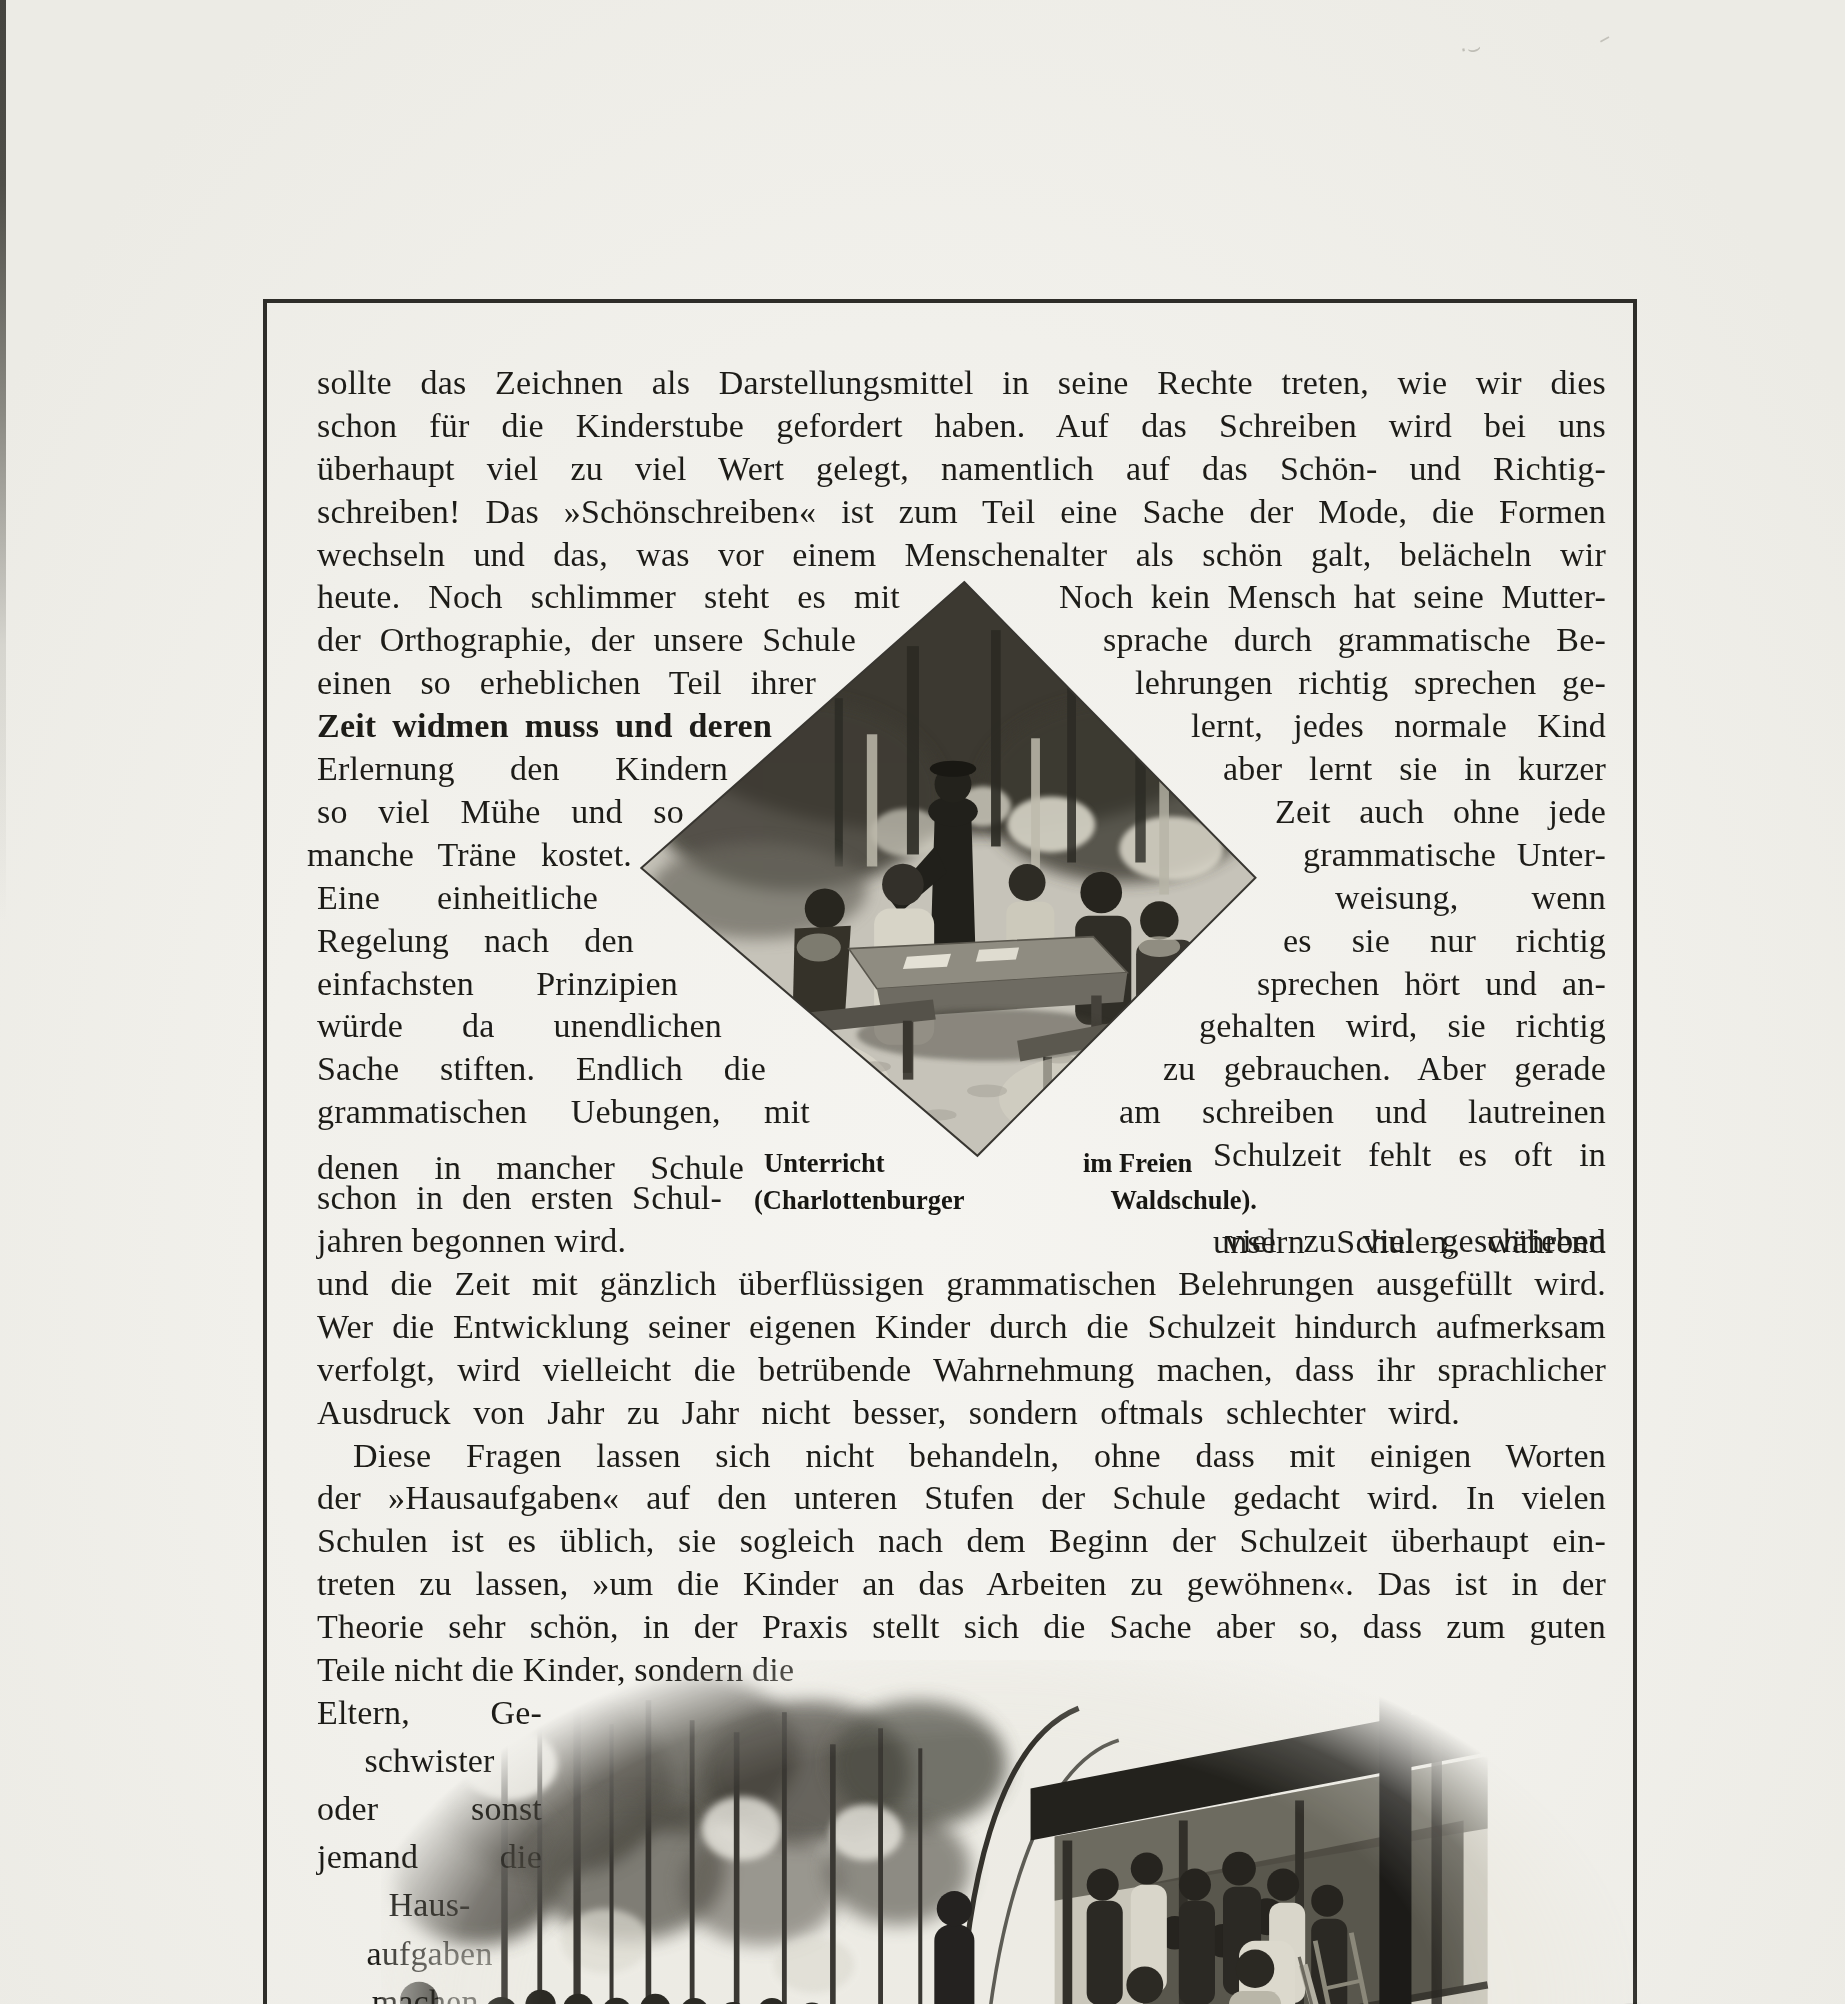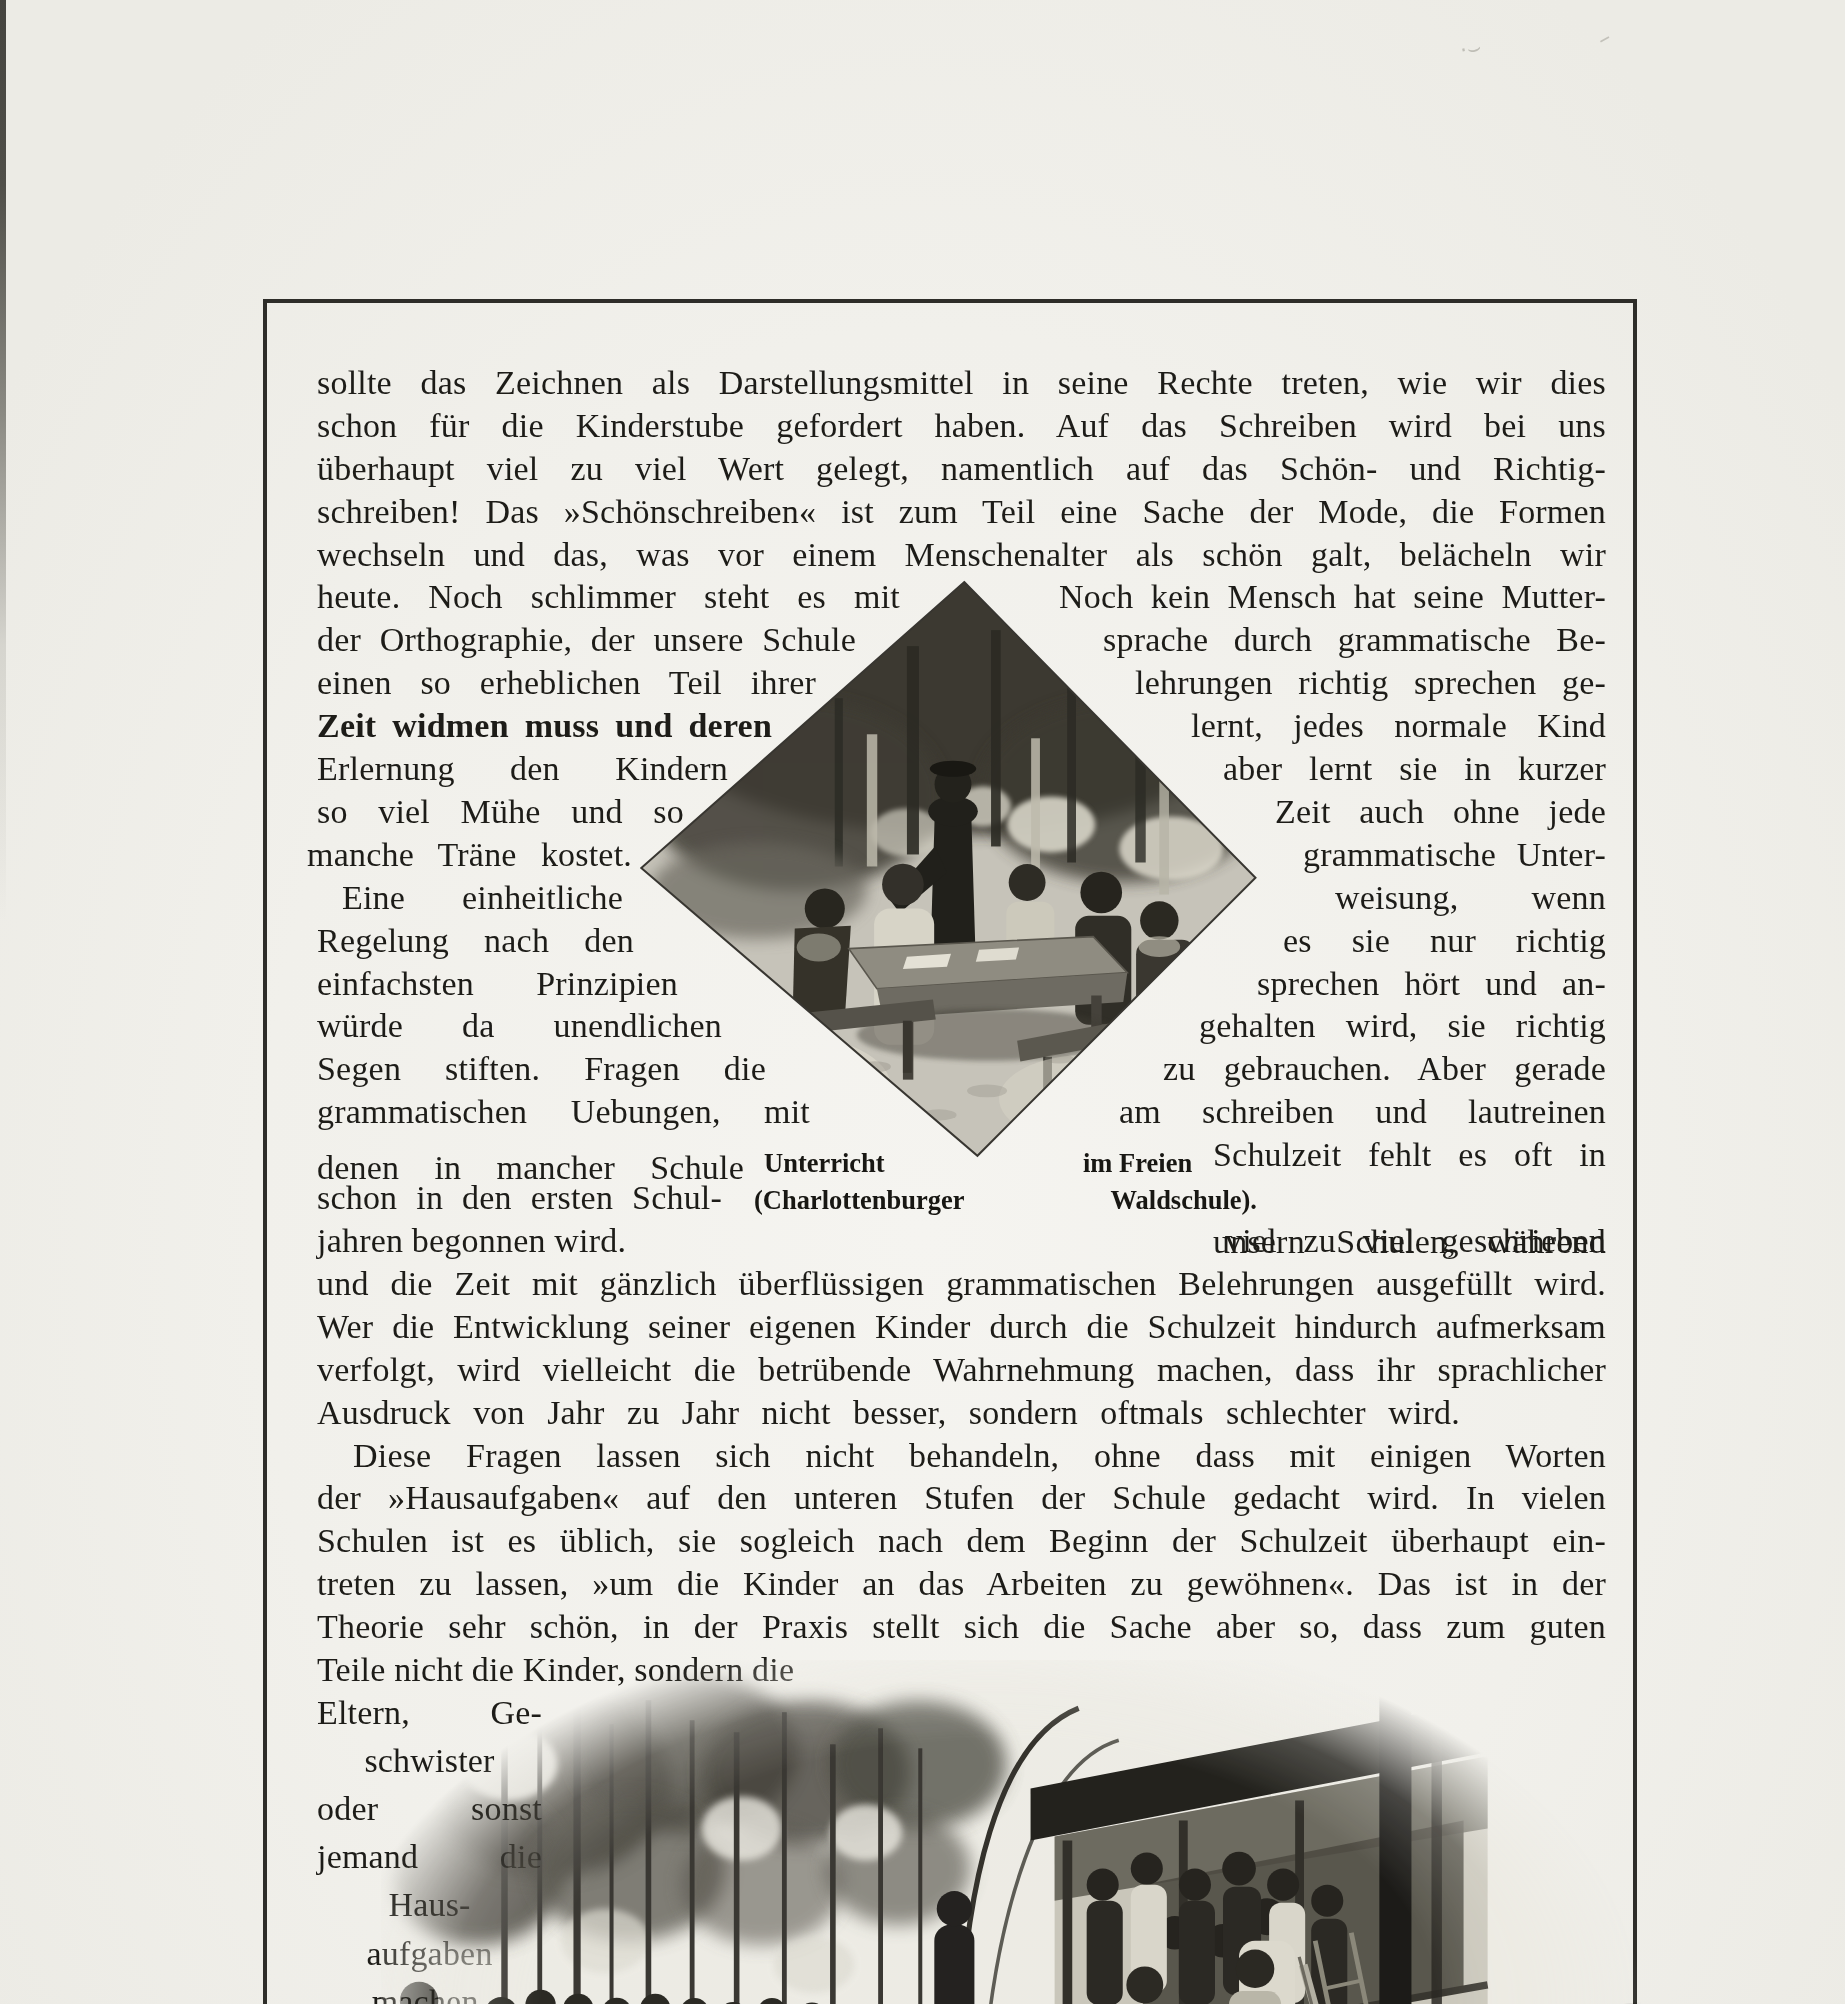--- a/index.html
+++ b/index.html
@@ -57,25 +57,25 @@
     <div class="line j" style="left: 317px; width: 1289px; top: 533px;">wechseln und das, was vor einem Menschenalter als schön galt, belächeln wir</div>
   </div>
 <div id="colLeft">
     <div class="line j" style="left: 317px; width: 583px; top: 575px;">heute. Noch schlimmer steht es mit</div>
     <div class="line j" style="left: 317px; width: 539px; top: 618px;">der Orthographie, der unsere Schule</div>
     <div class="line j" style="left: 317px; width: 499px; top: 661px;">einen so erheblichen Teil ihrer</div>
     <div class="line j" style="left: 317px; width: 455px; top: 704px; font-weight: bold;">Zeit widmen muss und deren</div>
     <div class="line j" style="left: 317px; width: 411px; top: 747px;">Erlernung den Kindern</div>
     <div class="line j" style="left: 317px; width: 367px; top: 790px;">so viel Mühe und so</div>
     <div class="line j" style="left: 307px; width: 325px; top: 833px;">manche Träne kostet.</div>
-    <div class="line j" style="left: 317px; width: 281px; top: 876px; margin-left: 25px;">Eine einheitliche</div>
+    <div class="line j" style="left: 317px; width: 281px; top: 876px;">Eine einheitliche</div>
     <div class="line j" style="left: 317px; width: 317px; top: 919px;">Regelung nach den</div>
     <div class="line j" style="left: 317px; width: 361px; top: 962px;">einfachsten Prinzipien</div>
     <div class="line j" style="left: 317px; width: 405px; top: 1004px;">würde da unendlichen</div>
-    <div class="line j" style="left: 317px; width: 449px; top: 1047px;">Segen stiften. Fragen die</div>
+    <div class="line j" style="left: 317px; width: 449px; top: 1047px;">Sache stiften. Endlich die</div>
     <div class="line j" style="left: 317px; width: 493px; top: 1090px;">grammatischen Uebungen, mit</div>
     <div class="line j" style="left: 317px; width: 427px; top: 1133px; margin-top: 13px;">denen in mancher Schule</div>
     <div class="line j" style="left: 317px; width: 405px; top: 1176px;">schon in den ersten Schul-</div>
     <div class="line l" style="left: 317px; width: 373px; top: 1219px;">jahren begonnen wird.</div>
   </div>
 <div id="colRight">
     <div class="line j" style="left: 1059px; width: 547px; top: 575px;">Noch kein Mensch hat seine Mutter-</div>
     <div class="line j" style="left: 1103px; width: 503px; top: 618px;">sprache durch grammatische Be-</div>
     <div class="line j" style="left: 1135px; width: 471px; top: 661px;">lehrungen richtig sprechen ge-</div>
     <div class="line j" style="left: 1191px; width: 415px; top: 704px;">lernt, jedes normale Kind</div>

